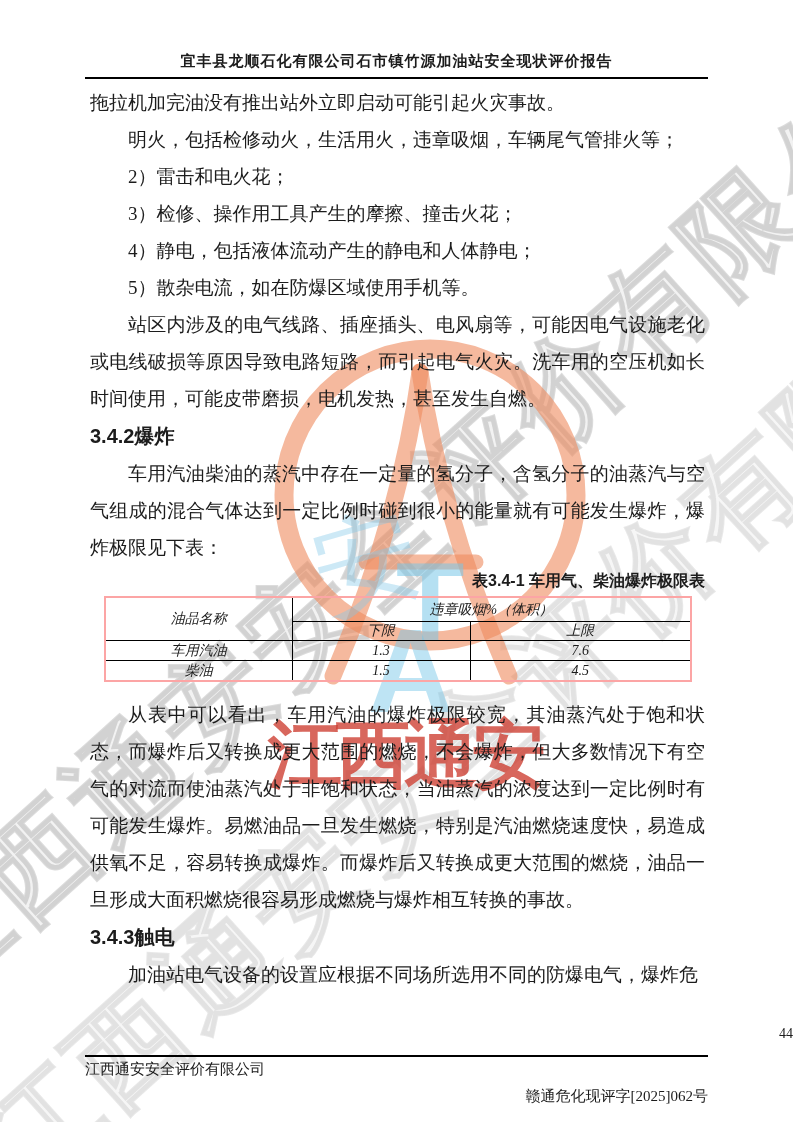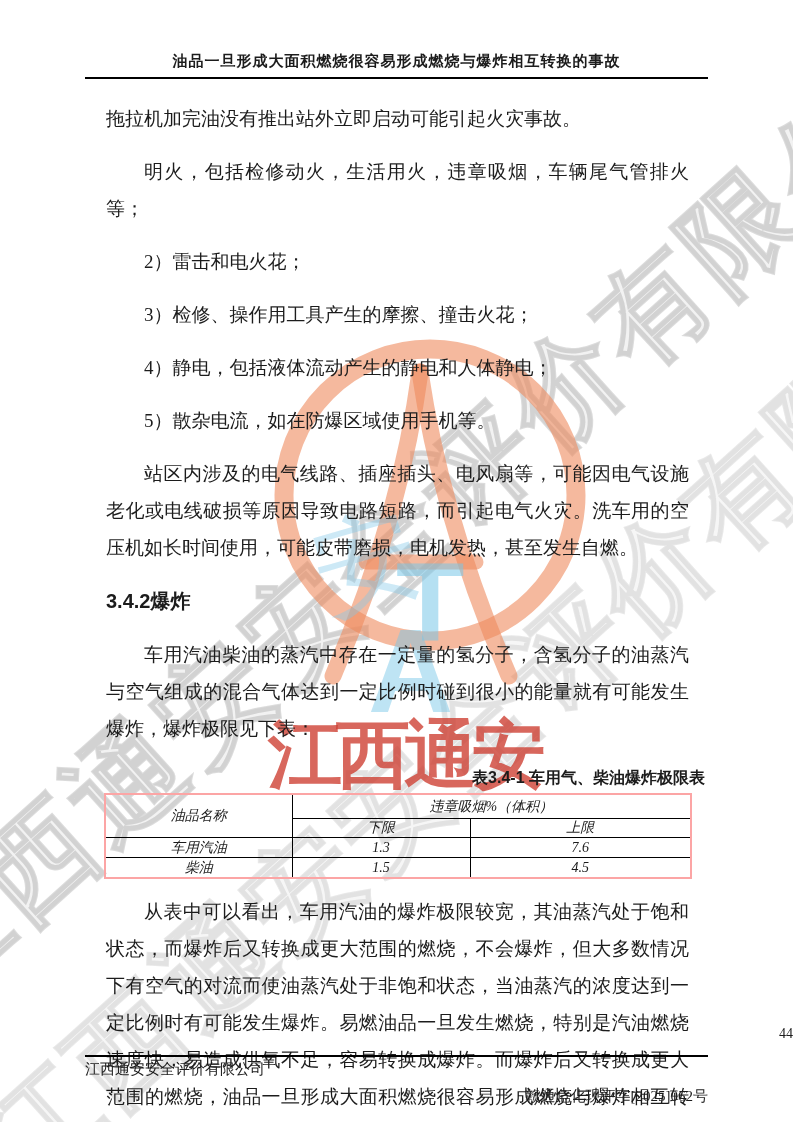--- a/index.html
+++ b/index.html
@@ -36,21 +36,21 @@
   .hdr-rule{position:absolute;top:77px;left:85px;width:623px;height:2px;background:#000;z-index:2;}
   .pageno{position:absolute;top:1026px;left:0;width:100%;text-align:right;font-size:14px;z-index:2;}
   .ftr-rule{position:absolute;top:1055px;left:85px;width:623px;height:2px;background:#000;z-index:2;}
   .ftr-left{position:absolute;top:1060px;left:85px;font-size:15px;z-index:2;}
   .ftr-right{position:absolute;top:1087px;right:85px;font-size:15px;z-index:2;}
   
   .content{
     position:absolute;left:90px;top:84px;width:615px;z-index:1;
     font-size:19px;line-height:37px;
   }
-  .content p{margin:16px;text-align:justify;}
+  .content p{margin:0;text-align:justify;}
   .content p.ind{text-indent:2em;}
   .h-num{
     font-family:"Liberation Sans","DejaVu Sans",sans-serif;
     font-size:20px;font-weight:bold;line-height:38px;margin:0;
   }
   .tbl-caption{
     text-align:right;font-weight:bold;font-size:16px;line-height:30px;
     font-family:"Liberation Sans","DejaVu Sans",sans-serif;
   }
   table.limits{
@@ -82,21 +82,21 @@
       <path d="M420,372 Q442,520 509,676" fill="none" stroke="rgba(238,138,94,0.60)" stroke-width="17" stroke-linecap="round"></path>
       <path d="M366,562 L476,562" fill="none" stroke="rgba(238,138,94,0.60)" stroke-width="15" stroke-linecap="round"></path>
       <text x="312" y="600" font-size="104" font-family="Liberation Sans, DejaVu Sans, sans-serif" fill="rgba(130,200,232,0.40)" transform="rotate(-16 360 555)">安</text>
       <text x="396" y="640" font-size="112" font-weight="bold" font-family="Liberation Sans, DejaVu Sans, sans-serif" fill="rgba(120,198,232,0.55)">T</text>
       <text x="368" y="712" font-size="118" font-weight="bold" font-family="Liberation Sans, DejaVu Sans, sans-serif" fill="rgba(120,198,232,0.48)">A</text>
     </svg>
 
     <div class="wm-red">江西通安</div>
   </div>
 
-  <div class="hdr-title">油品一旦形成大面积燃烧很容易形成燃烧与爆炸相互转换的事故</div>
+  <div class="hdr-title">宜丰县龙顺石化有限公司石市镇竹源加油站安全现状评价报告</div>
   <div class="hdr-rule"></div>
 
   <div class="content">
     <p>拖拉机加完油没有推出站外立即启动可能引起火灾事故。</p>
     <p class="ind">明火，包括检修动火，生活用火，违章吸烟，车辆尾气管排火等；</p>
     <p class="ind">2）雷击和电火花；</p>
     <p class="ind">3）检修、操作用工具产生的摩擦、撞击火花；</p>
     <p class="ind">4）静电，包括液体流动产生的静电和人体静电；</p>
     <p class="ind">5）散杂电流，如在防爆区域使用手机等。</p>
     <p class="ind">站区内涉及的电气线路、插座插头、电风扇等，可能因电气设施老化或电线破损等原因导致电路短路，而引起电气火灾。洗车用的空压机如长时间使用，可能皮带磨损，电机发热，甚至发生自燃。</p>

